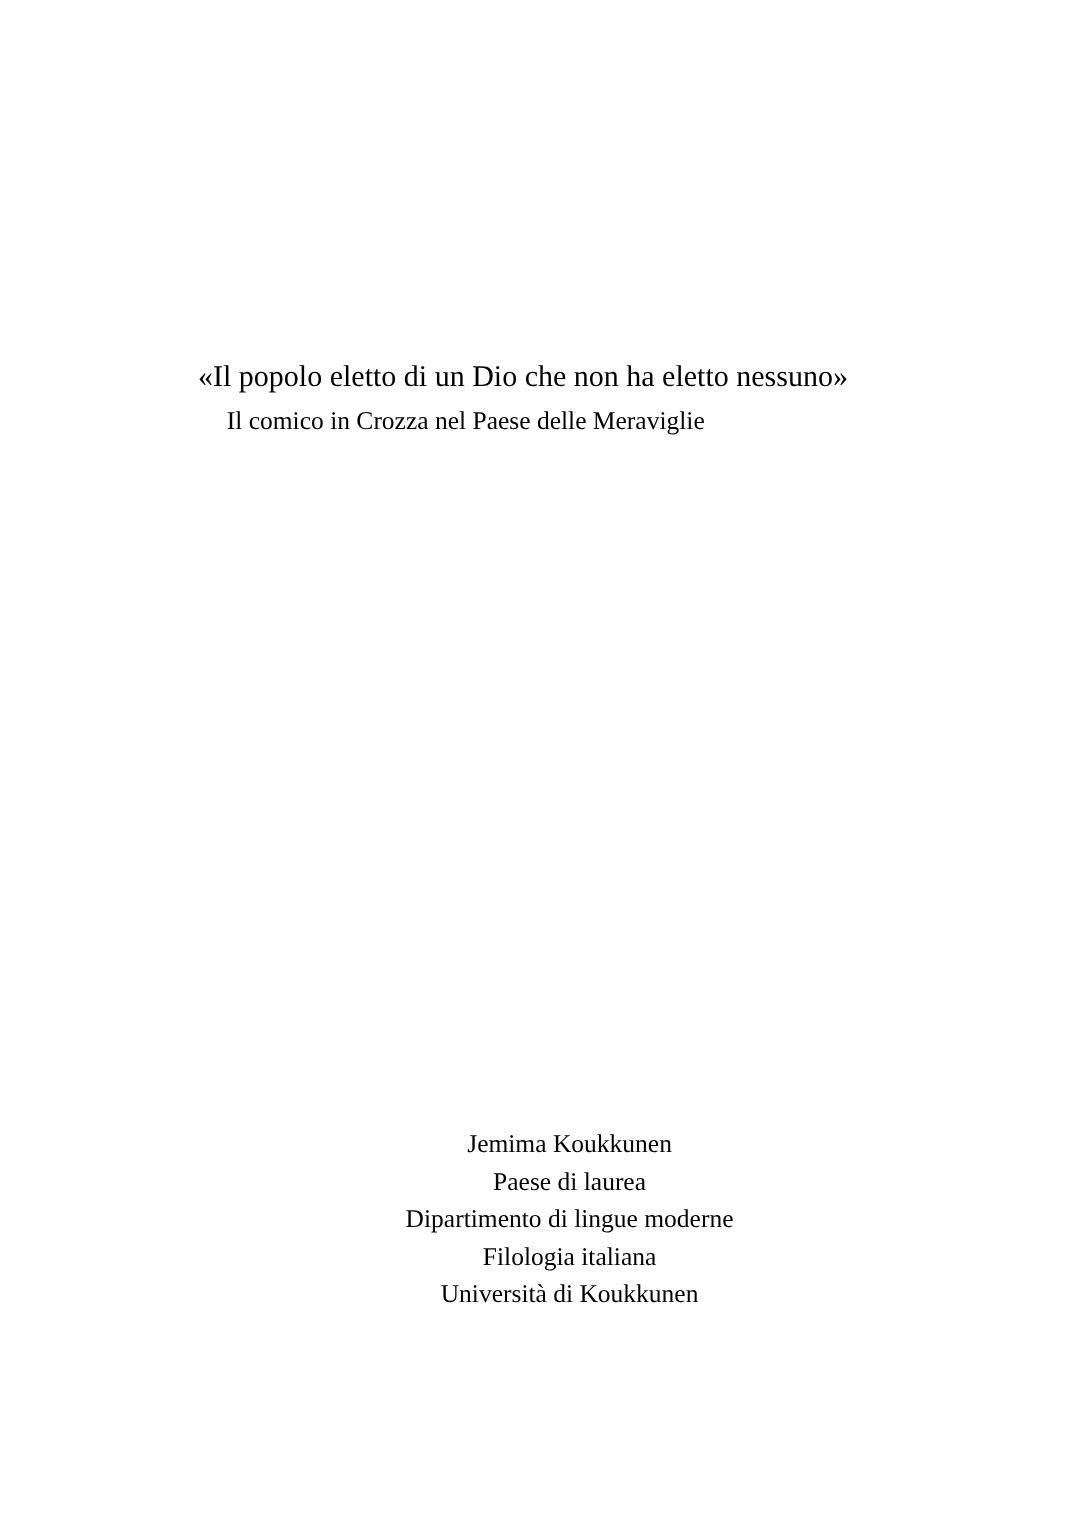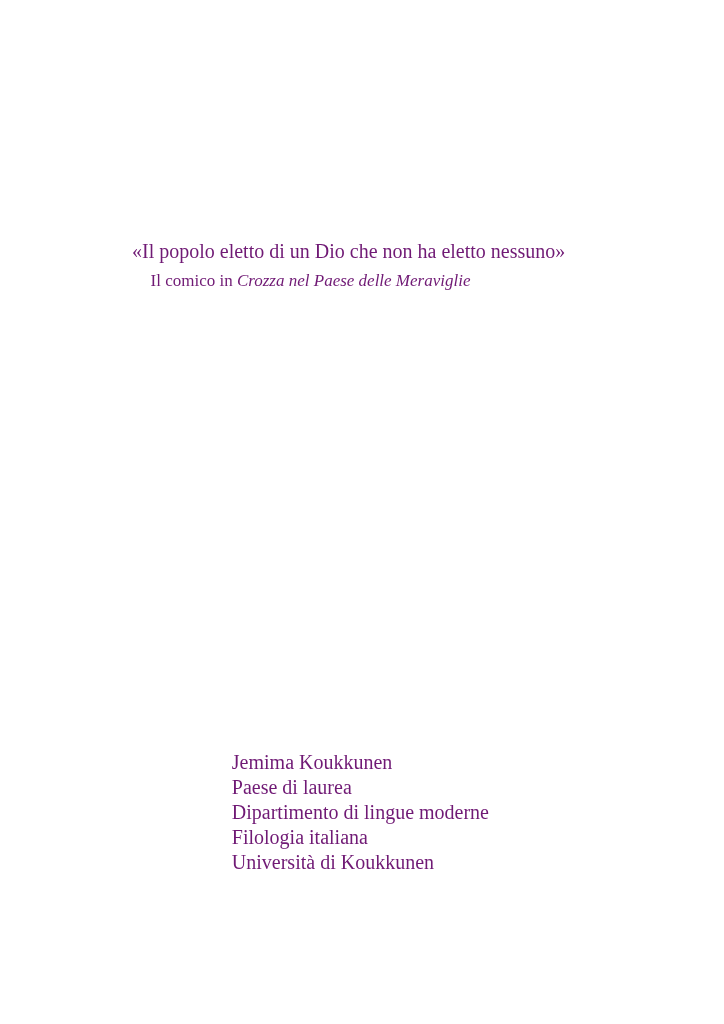--- a/index.html
+++ b/index.html
@@ -7,48 +7,47 @@
     padding: 0;
     background: #ffffff;
   }
   .page {
     position: relative;
     width: 591px;
     height: 1024px;
     background: #ffffff;
     overflow: hidden;
     font-family: "Liberation Serif", "DejaVu Serif", serif;
-    color: #701a75;
+    color: #000000;
   }
   .title-block {
     position: absolute;
     left: 132px;
     right: 102px;
     top: 236px;
     text-align: center;
   }
   .main-title {
     font-size: 20px;
     line-height: 30px;
     white-space: nowrap;
   }
   .subtitle {
     font-size: 17px;
     line-height: 30px;
     white-space: nowrap;
   }
   .subtitle .work-title {
-    font-style: italic;
   }
   .imprint {
     position: absolute;
     right: 102px;
     top: 750px;
-    text-align: left;
-    font-size: 20px;
+    text-align: center;
+    font-size: 17px;
     line-height: 25px;
   }
   .imprint div {
     white-space: nowrap;
   }
 </style>
 </head>
 <body>
 
 <div class="page">

